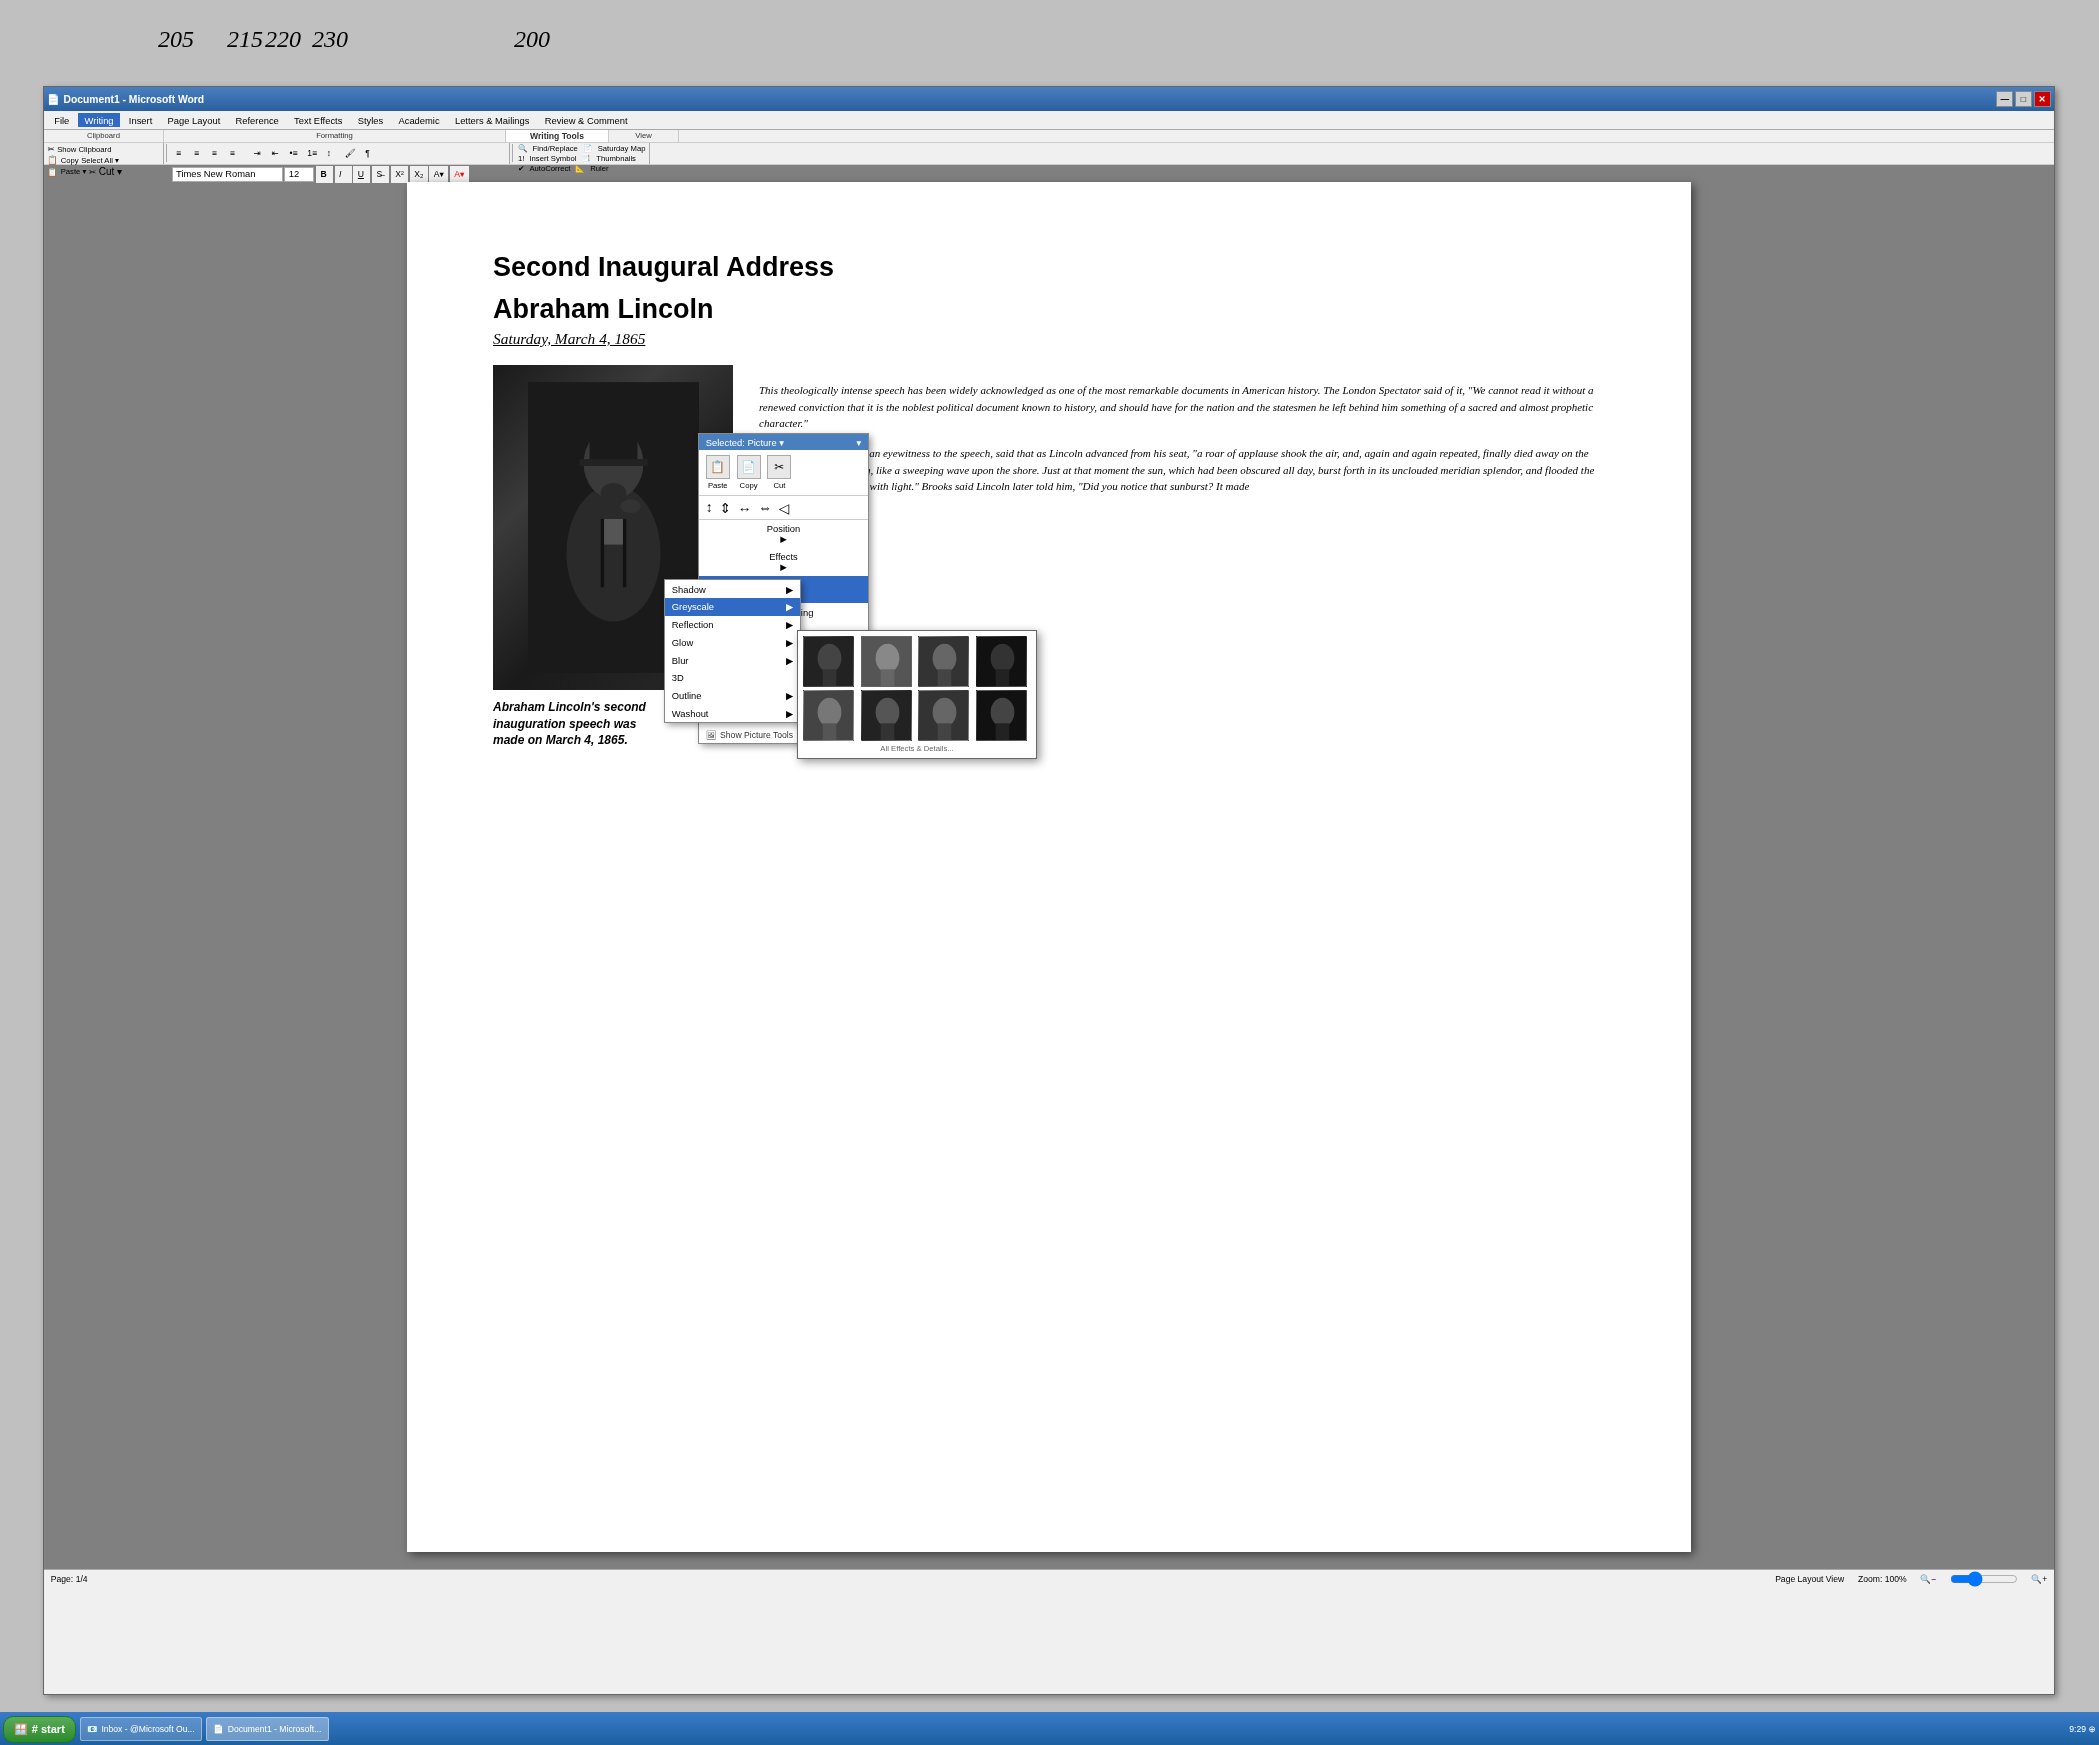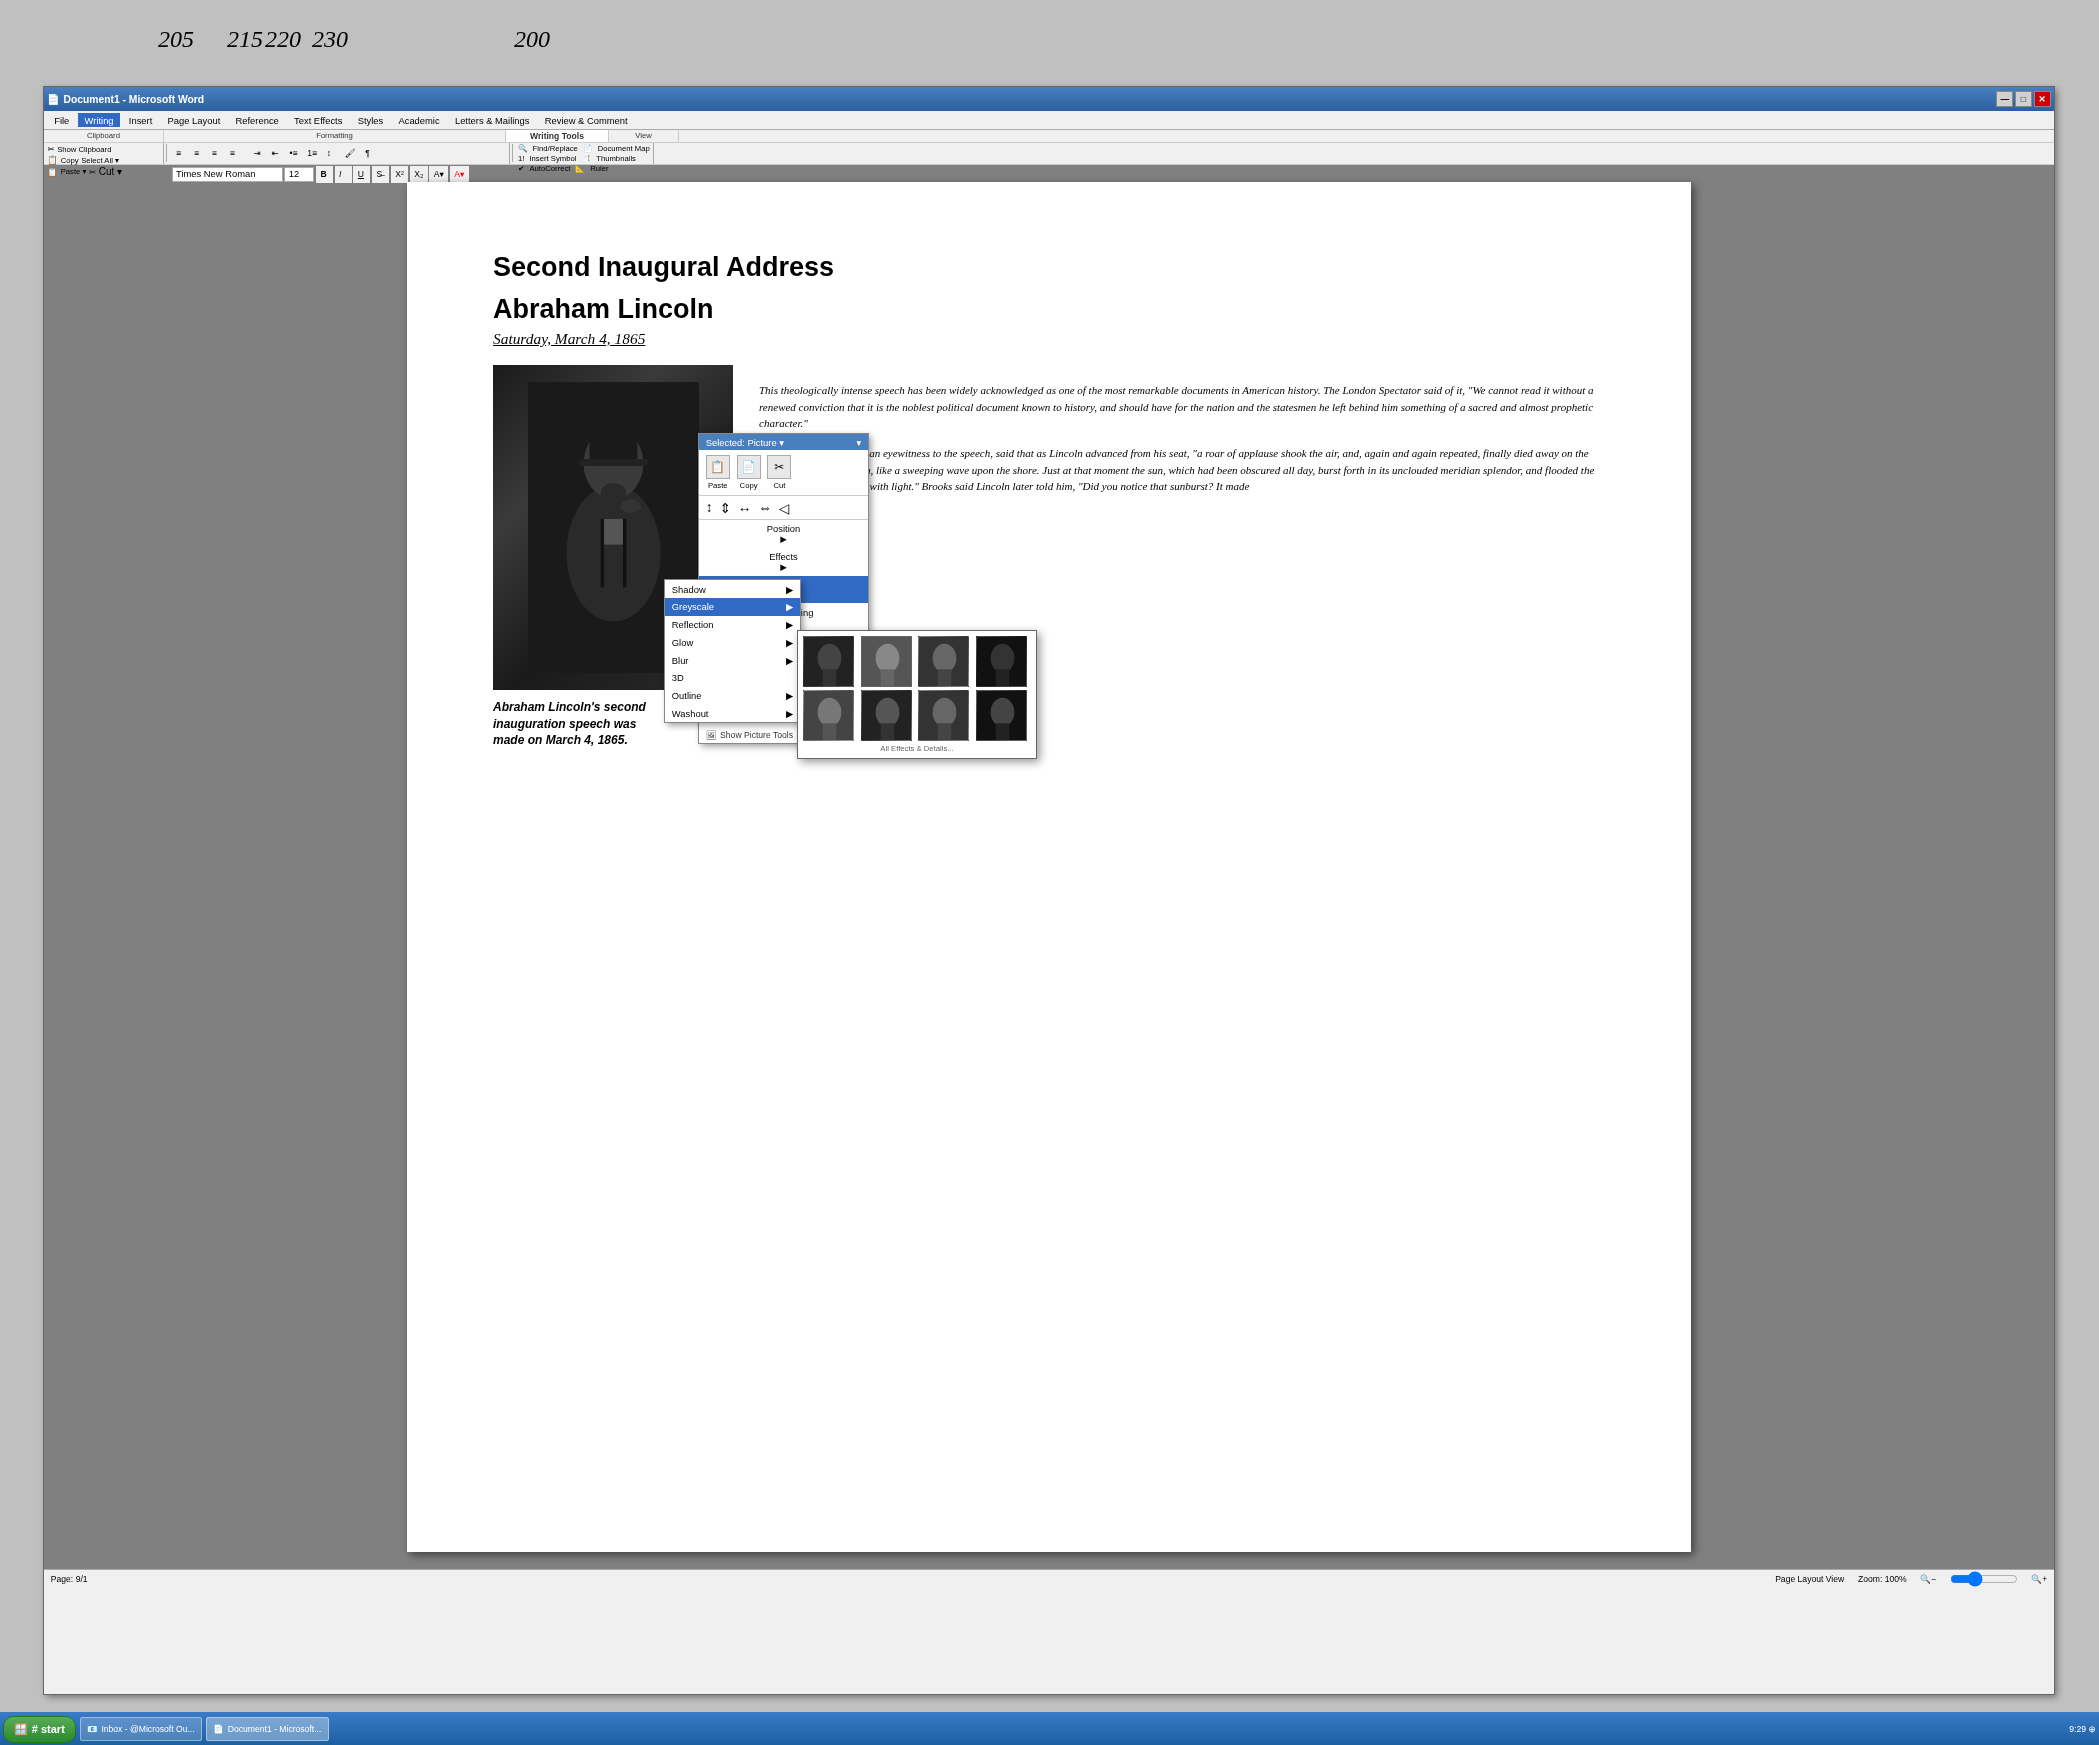--- a/index.html
+++ b/index.html
@@ -550,21 +550,21 @@
           <button class="toolbar-btn" style="color:red;">A▾</button>
         </div>
       </div>
       <div class="toolbar-sep"></div>
 
       <div class="toolbar-section" style="flex-direction:column; align-items:flex-start; gap:0.9px;">
         <div style="display:flex; gap:5.1px; align-items:center;">
           <span style="font-size:7.7px;">🔍</span>
           <span style="font-size:7.7px;">Find/Replace</span>
           <span style="font-size:7.7px;">📄</span>
-          <span style="font-size:7.7px;">Document Map</span>
+          <span style="font-size:7.7px;">Saturday Map</span>
         </div>
         <div style="display:flex; gap:5.1px; align-items:center;">
           <span style="font-size:7.7px;">1!</span>
           <span style="font-size:7.7px;">Insert Symbol</span>
           <span style="font-size:7.7px;">📑</span>
           <span style="font-size:7.7px;">Thumbnails</span>
         </div>
         <div style="display:flex; gap:5.1px; align-items:center;">
           <span style="font-size:7.7px;">✔</span>
           <span style="font-size:7.7px;">AutoCorrect</span>
@@ -774,21 +774,21 @@
         <div style="flex:1;">
           <div class="doc-text">This theologically intense speech has been widely acknowledged as one of the most remarkable documents in American history. The London Spectator said of it, "We cannot read it without a renewed conviction that it is the noblest political document known to history, and should have for the nation and the statesmen he left behind him something of a sacred and almost prophetic character."</div>
           <div class="doc-text" style="margin-top:13.7px;">Journalist Noah Brooks, an eyewitness to the speech, said that as Lincoln advanced from his seat, "a roar of applause shook the air, and, again and again repeated, finally died away on the outer fringe of the throng, like a sweeping wave upon the shore. Just at that moment the sun, which had been obscured all day, burst forth in its unclouded meridian splendor, and flooded the spectacle with glory and with light." Brooks said Lincoln later told him, "Did you notice that sunburst? It made</div>
         </div>
       </div>
 
     </div>
   </div>
 
   <div class="status-bar">
-    <span>Page: 9/1</span>
+    <span>Page: 1/4</span>
     <div style="display:flex; align-items:center; gap:13.7px;">
       <span>Page Layout View</span>
       <span>Zoom: 100%</span>
       <span>🔍−</span>
       <input type="range" min="50" max="200" value="100" style="width: 68px;">
       <span>🔍+</span>
     </div>
   </div>
 
 </div>

